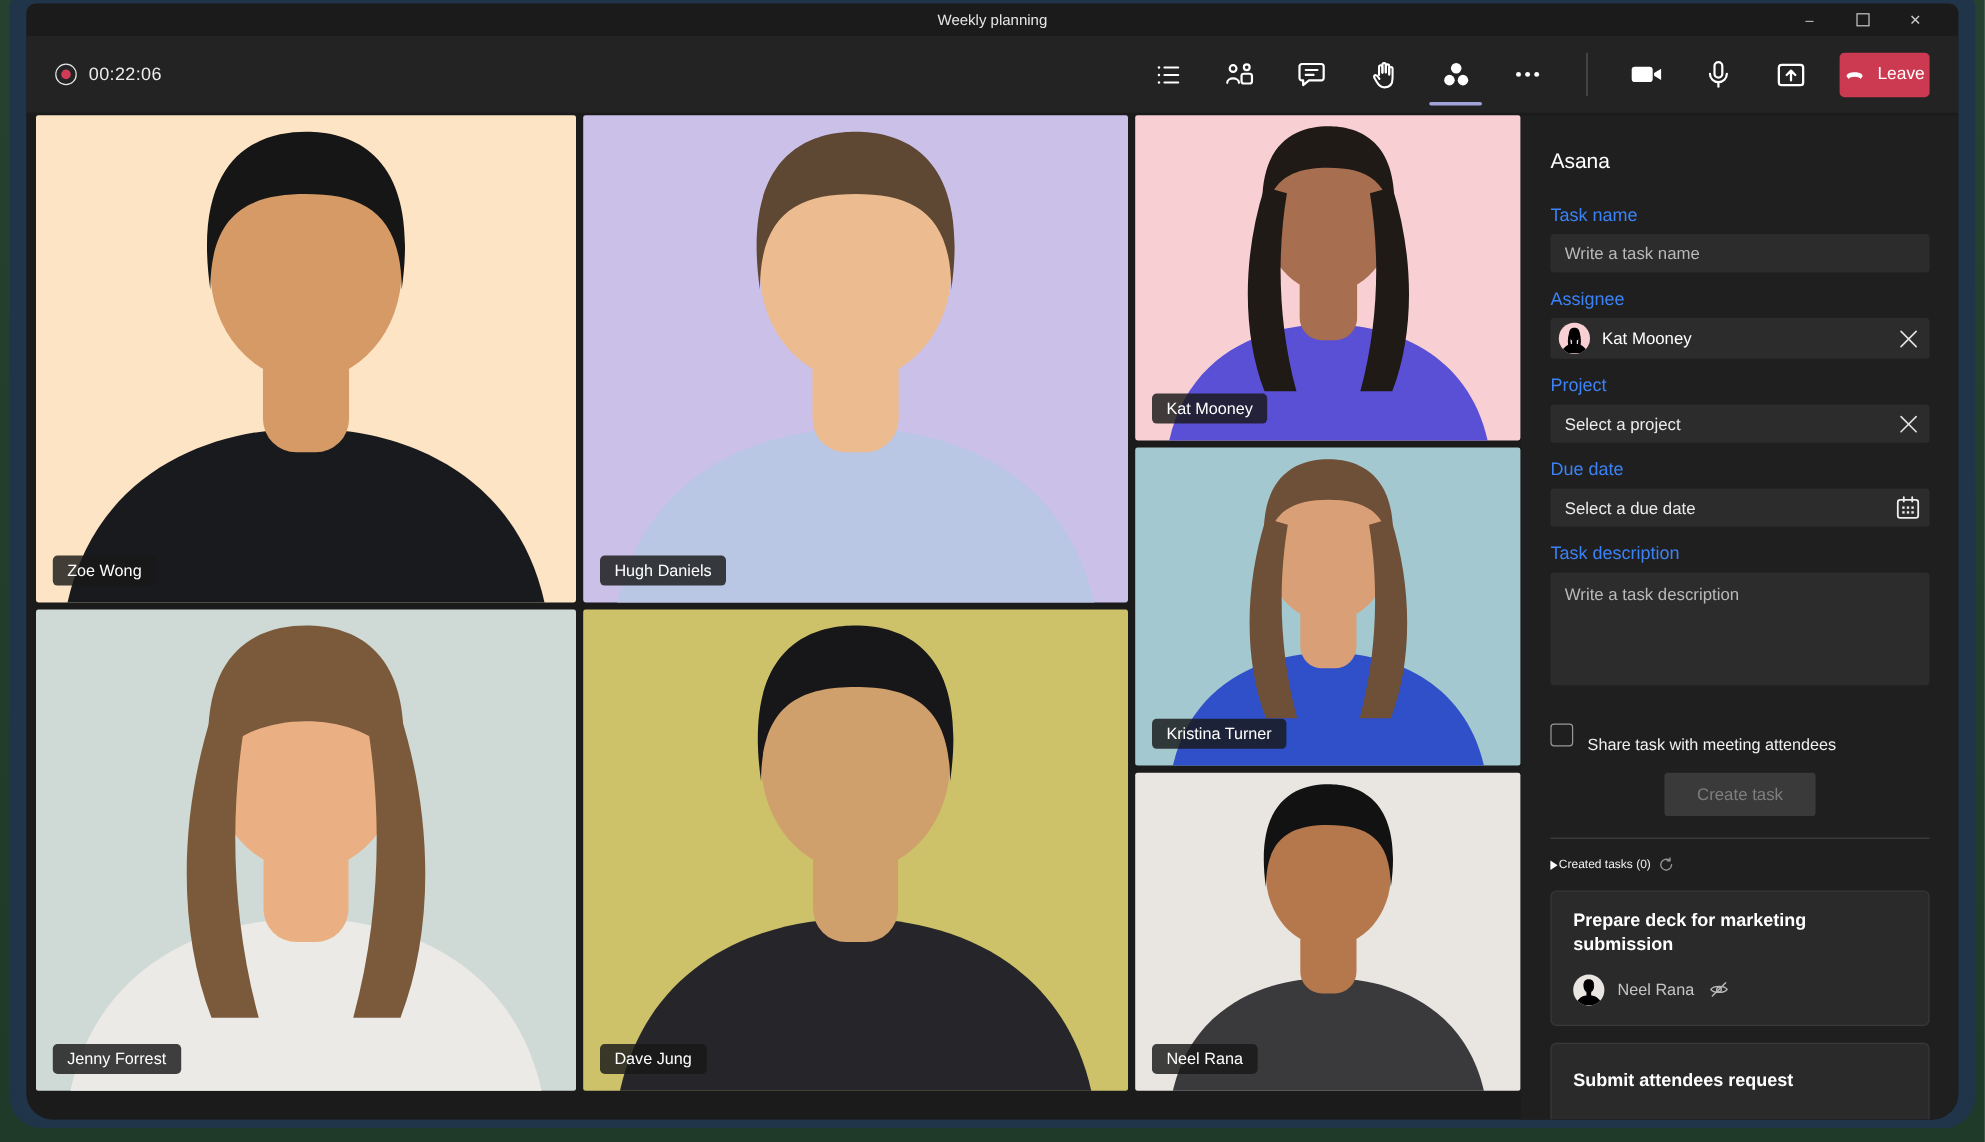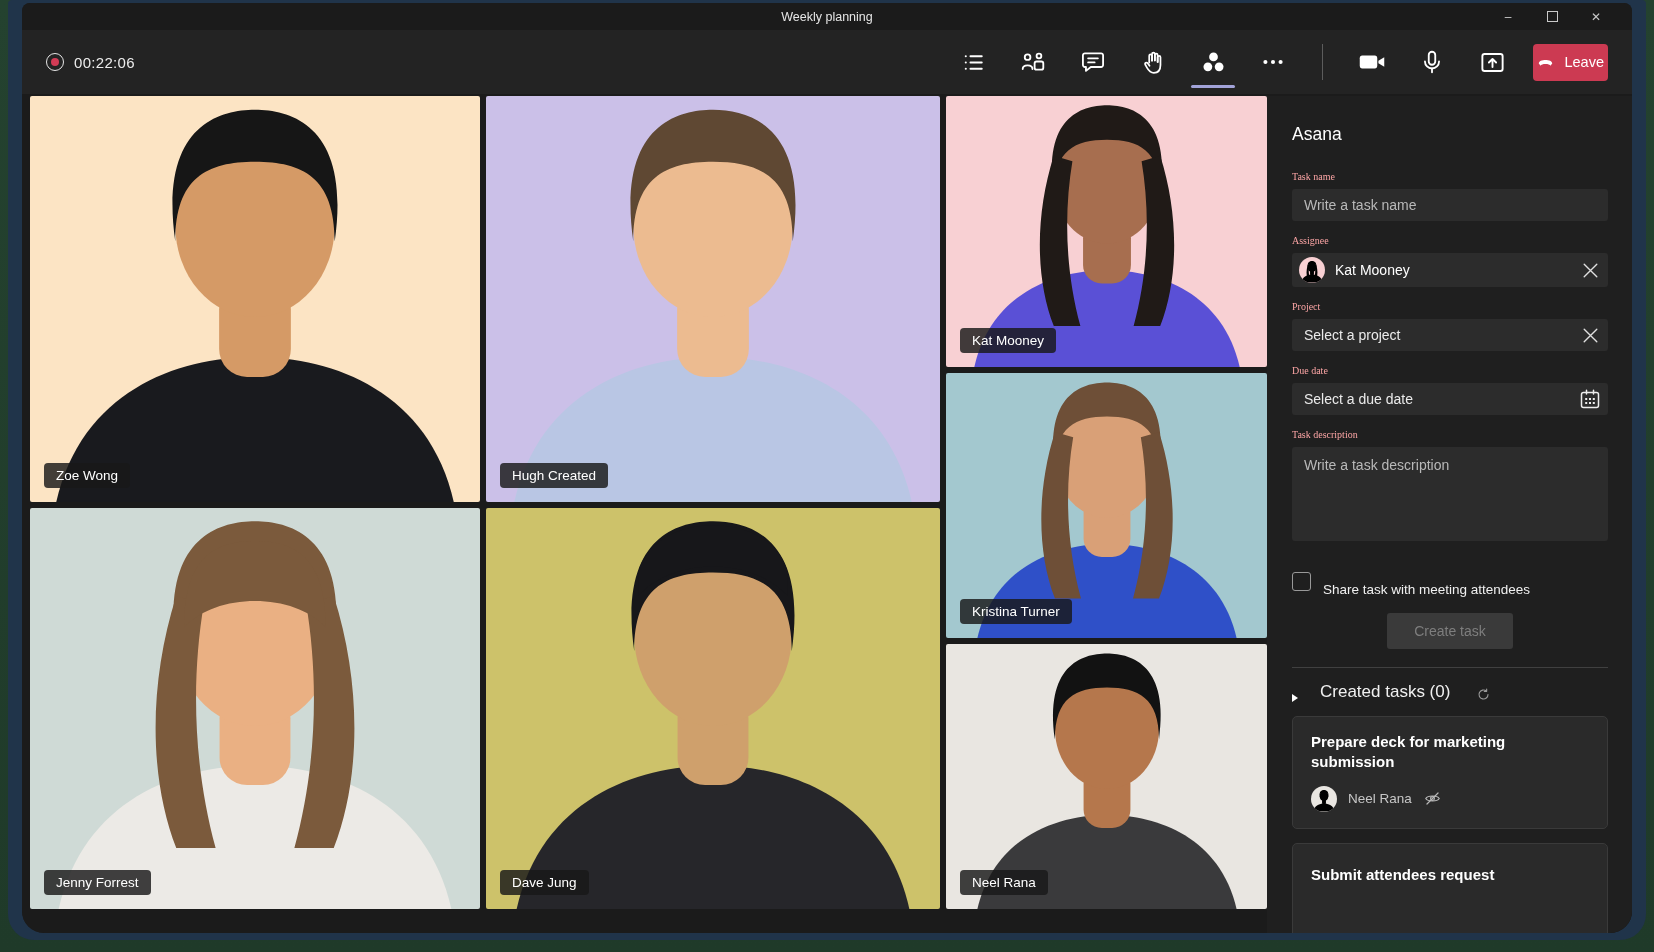--- a/index.html
+++ b/index.html
@@ -63,21 +63,21 @@
   .sil .side-hair,.sil .bangs,.sil .quiff{display:none;}
   .hair-long .side-hair{display:block;}
   .hair-bangs .side-hair,.hair-bangs .bangs{display:block;}
   .hair-quiff .quiff{display:block;}
   .name-label{position:absolute;left:14px;bottom:14px;background:rgba(24,24,24,.82);
     color:#fff;font-size:13.5px;padding:5px 12px;border-radius:4px;z-index:2;white-space:nowrap;}
 
   
   .panel{flex:1;min-width:0;padding:20px 24px 0 25px;overflow:hidden;background:#1f1f1f;}
   .panel-title{color:#fff;font-size:17.5px;font-weight:400;margin:8px 0 26px 0;}
-  .field-label{color:#fca5a5;font-size:10px;margin:14px 0 7px 0;font-family:Liberation Serif, serif;}
+  .field-label{color:#3b82f6;font-size:15px;margin:14px 0 7px 0;}
   .field{position:relative;}
   .text-input{width:100%;box-sizing:border-box;background:#2c2c2c;border:none;outline:none;
     border-radius:3px;height:32px;padding:0 34px 0 12px;color:#fff;font-size:14px;
     font-family:inherit;}
   .text-input::placeholder{color:#b9b9b9;}
   .text-input.bright::placeholder{color:#ebebeb;}
   .assignee-field{background:#2c2c2c;border-radius:3px;height:34px;display:flex;
     align-items:center;gap:10px;padding:0 34px 0 7px;}
   .assignee-name{color:#fff;font-size:14px;}
   .field-action{position:absolute;right:6px;top:50%;transform:translateY(-50%);
@@ -88,21 +88,21 @@
     font-family:inherit;}
   .textarea::placeholder{color:#b9b9b9;}
   .share-row{display:flex;align-items:center;gap:12px;margin:20px 0 0 0;}
   .checkbox{width:17px;height:17px;border:1.5px solid #999;border-radius:3px;
     background:transparent;flex:0 0 auto;cursor:pointer;}
   .share-label{color:#f0f0f0;font-size:13.5px;margin-top:17px;}
   .create-row{display:flex;justify-content:center;margin-top:16px;}
   .create-btn{background:#3a3a3a;color:#7e7e7e;border:none;border-radius:3px;
     height:36px;padding:0 27px;font-size:14px;font-family:inherit;cursor:default;}
   .panel-divider{border:none;border-top:1px solid #404040;margin:18px 0 14px 0;}
-  .created-header{display:flex;align-items:flex-end;gap:22px;color:#f0f0f0;font-size:17px;cursor:pointer;}
+  .created-header{display:flex;align-items:center;gap:1px;color:#f0f0f0;font-size:10px;cursor:pointer;}
   .tri{width:0;height:0;border-left:6px solid #fff;border-top:4.5px solid transparent;
     border-bottom:4.5px solid transparent;display:inline-block;}
   .sync-icon{margin-left:4px;display:flex;}
   .task-card{background:#2a2a2a;border:1px solid #3a3a3a;border-radius:5px;
     padding:15px 18px 16px 18px;margin-top:14px;cursor:pointer;}
   .task-title{color:#fff;font-size:15px;font-weight:700;line-height:1.33;}
   .task-assignee-row{display:flex;align-items:center;gap:11px;margin-top:14px;}
   .task-assignee-name{color:#c6c6c6;font-size:13.5px;}
   .mini-avatar{width:26px;height:26px;border-radius:50%;overflow:hidden;background:var(--bg,#ddd);
     display:inline-flex;align-items:flex-end;justify-content:center;flex:0 0 auto;}
@@ -235,21 +235,21 @@
           <svg class="sil" viewBox="0 0 120 110">
             <path class="shirt" d="M10,110 C16,82 40,73 60,73 C80,73 104,82 110,110 Z"></path>
             <rect class="skin" x="51" y="54" width="18" height="24" rx="7"></rect>
             <ellipse class="skin" cx="60" cy="40" rx="20" ry="23"></ellipse>
             <path class="hairf" d="M40,44 C36,16 50,11 60,11 C70,11 84,16 80,44 C80,28 72,24 60,24 C48,24 40,28 40,44 Z"></path>
             <path class="hairf side-hair" d="M40,30 C33,52 33,76 40,94 L50,94 C44,72 44,50 47,32 Z"></path>
             <path class="hairf side-hair" d="M80,30 C87,52 87,76 80,94 L70,94 C76,72 76,50 73,32 Z"></path>
             <path class="hairf bangs" d="M42,38 C42,20 50,16 60,16 C70,16 78,20 78,38 C70,29 50,29 42,38 Z"></path>
             <path class="hairf quiff" d="M41,24 C45,8 75,8 79,24 L79,30 C70,20 50,20 41,30 Z"></path>
           </svg>
-          <span class="name-label">Hugh Created</span>
+          <span class="name-label">Hugh Daniels</span>
         </div>
 
         <div class="tile hair-bangs" style="--bg: #cfdad6; --hair: #7b5a3c; --skin: #eab083; --shirt: #eceae6;">
           <svg class="sil" viewBox="0 0 120 110">
             <path class="shirt" d="M10,110 C16,82 40,73 60,73 C80,73 104,82 110,110 Z"></path>
             <rect class="skin" x="51" y="54" width="18" height="24" rx="7"></rect>
             <ellipse class="skin" cx="60" cy="40" rx="20" ry="23"></ellipse>
             <path class="hairf" d="M40,44 C36,16 50,11 60,11 C70,11 84,16 80,44 C80,28 72,24 60,24 C48,24 40,28 40,44 Z"></path>
             <path class="hairf side-hair" d="M40,30 C33,52 33,76 40,94 L50,94 C44,72 44,50 47,32 Z"></path>
             <path class="hairf side-hair" d="M80,30 C87,52 87,76 80,94 L70,94 C76,72 76,50 73,32 Z"></path>

